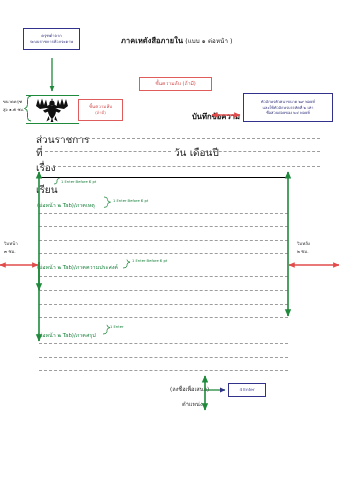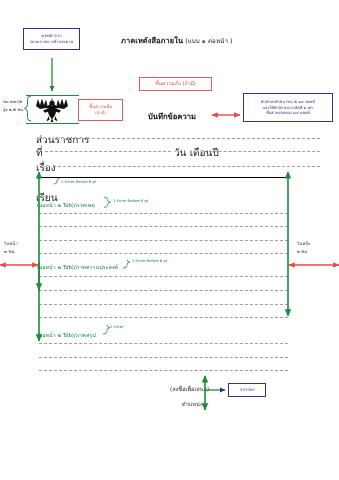--- a/index.html
+++ b/index.html
@@ -22,21 +22,21 @@
   
   .ttl {
     font-size: 7.4px; font-weight: bold; letter-spacing: .1px;
     white-space: nowrap; color: #111;
   }
   .ttl .sub { font-weight: normal; font-size: 6.2px; }
 
   .fieldlbl {
     font-size: 10px; color: #1b1b1b; white-space: nowrap;
   }
-  .bodytxt { font-size: 7px; color: #111; white-space: nowrap; }
+  .bodytxt { font-size: 7px; color: #111; white-space: nowrap; margin-left: 44px; }
 
   .boxtxt {
     font-size: 4.1px; line-height: 1.45; text-align: center;
     white-space: nowrap;
   }
 
   
   .box { border: 1px solid #333; background: #fff;
          display: flex; align-items: center; justify-content: center;
          padding: 2px 3px; }
@@ -147,21 +147,21 @@
   <div class="abs fieldlbl" style="left:36px; top:145px;">ที่</div>
   <div class="abs dotted" style="left:45px; top:151px; width:126px;"></div>
   <div class="abs fieldlbl" style="left:174px; top:145px;">วัน เดือนปี</div>
   <div class="abs dotted" style="left:204px; top:151px; width:116px;"></div>
 
   <div class="abs fieldlbl" style="left:36px; top:160px;">เรื่อง</div>
   <div class="abs dotted" style="left:53px; top:166px; width:267px;"></div>
 
   <div class="abs solidline" style="left:39px; top:177px; width:249px;"></div>
 
-  <div class="abs fieldlbl" style="left:36px; top:190px;">เรียน</div>
+  <div class="abs fieldlbl" style="left:36px; top:182px;">เรียน</div>
 
   <div class="abs gpara" style="left:37px; top:201px;">(ย่อหน้า ๒ Tab)/ภาคเหตุ</div>
   <div class="abs gnote" style="left:61px; top:180px;">1 Enter Before 6 pt</div>
   <div class="abs gnote" style="left:113px; top:199px;">1 Enter Before 6 pt</div>
 
   <div class="abs gpara" style="left:37px; top:263px;">(ย่อหน้า ๒ Tab)/ภาคความประสงค์</div>
   <div class="abs gnote" style="left:132px; top:259px;">1 Enter Before 6 pt</div>
 
   <div class="abs gpara" style="left:37px; top:331px;">(ย่อหน้า ๒ Tab)/ภาคสรุป</div>
   <div class="abs gnote" style="left:110px; top:325px;">1 Enter</div>

